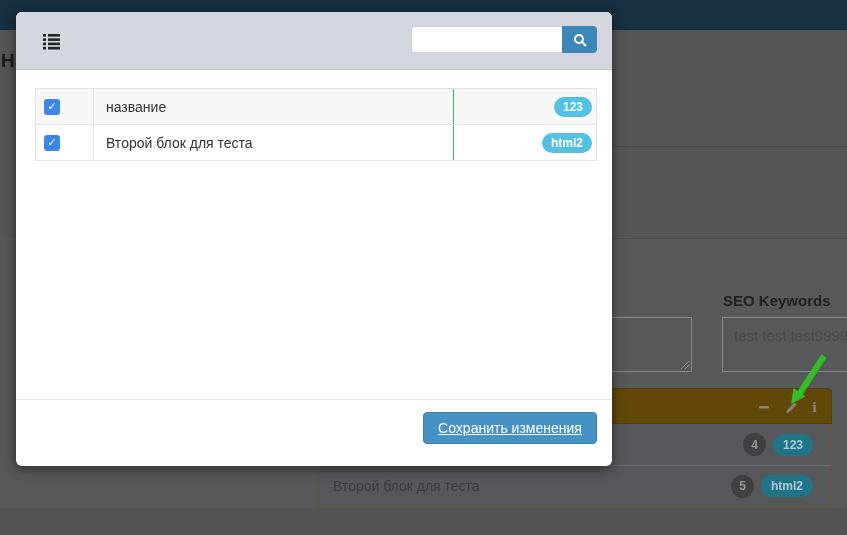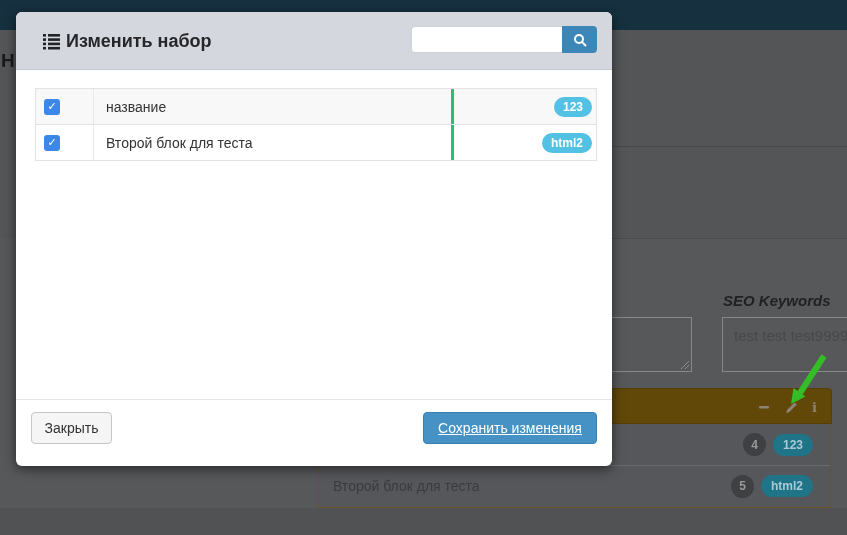--- a/index.html
+++ b/index.html
@@ -6,21 +6,21 @@
   *{box-sizing:border-box;font-family:"Liberation Sans","DejaVu Sans",sans-serif;}
   .stage{position:relative;width:847px;height:535px;overflow:hidden;background:#57585a;}
 
   
   .topbar{position:absolute;left:0;top:0;width:847px;height:30px;background:#16303f;}
   .bg-heading-fragment{position:absolute;left:1px;top:50px;font-size:19px;font-weight:bold;color:#1a1a1c;letter-spacing:0;}
   .bg-divider1{position:absolute;left:300px;top:146px;width:547px;height:1px;background:#47484a;}
   .bg-divider2{position:absolute;left:300px;top:238px;width:547px;height:1px;background:#4a4b4d;}
   .bg-zone-top{position:absolute;left:0;top:30px;width:847px;height:208px;background:#545557;}
   .bg-caption{position:absolute;left:617px;top:192px;font-size:15px;color:#28282a;white-space:nowrap;}
-  .seo-label{position:absolute;left:723px;top:292px;font-size:15px;font-weight:bold;color:#212123;font-style:italic;}
+  .seo-label{position:absolute;left:723px;top:292px;font-size:15px;font-weight:bold;color:#212123;}
   .ta{position:absolute;border:1px solid #87888c;background:transparent;}
   .ta-left{left:540px;top:317px;width:152px;height:55px;}
   .ta-right{left:722px;top:317px;width:134px;height:55px;}
   .ta-right .val{position:absolute;left:11px;top:9px;font-size:15px;color:#47484a;white-space:nowrap;}
   .grip{position:absolute;right:1px;bottom:1px;width:10px;height:10px;}
 
   .panel{position:absolute;left:317px;top:388px;width:515px;height:120px;}
   .panel-head{position:absolute;left:0;top:0;width:515px;height:36px;background:#614708;border:1px solid #553e06;border-radius:4px 4px 0 0;}
   .panel-tools{position:absolute;right:14px;top:0;height:36px;display:flex;align-items:center;gap:13px;}
   .panel-body{position:absolute;left:0;top:36px;width:515px;height:84px;border:1px solid #6b5524;border-top:none;border-radius:0 0 4px 4px;background:#56575a;}
@@ -41,21 +41,21 @@
   .modal-title{position:absolute;left:50px;top:19px;font-size:18px;font-weight:600;color:#26262a;}
   .list-icon{position:absolute;left:27px;top:21px;}
   .search-group{position:absolute;right:15px;top:14px;height:27px;display:flex;}
   .search-input{width:151px;height:27px;border:1px solid #cfd3d9;border-right:none;border-radius:4px 0 0 4px;background:#fff;padding:0 8px;font-size:13px;color:#333;outline:none;}
   .search-btn{width:35px;height:27px;border:none;background:#3c87b8;border-radius:0 4px 4px 0;display:flex;align-items:center;justify-content:center;cursor:pointer;}
 
   .mtable{position:absolute;left:19px;top:76px;width:562px;border:1px solid #e0e2e5;border-bottom:none;}
   .mrow{display:flex;align-items:center;height:36px;border-bottom:1px solid #e0e2e5;background:#fff;}
   .mrow.odd{background:#f8f8f9;}
   .cell-check{width:58px;height:100%;display:flex;align-items:center;border-right:1px solid #e6e8ea;padding-left:8px;}
-  .cell-name{flex:1;height:100%;display:flex;align-items:center;padding-left:12px;font-size:14px;color:#333;border-right:3px solid #22c55e;max-width:362px;}
+  .cell-name{flex:1;height:100%;display:flex;align-items:center;padding-left:12px;font-size:14px;color:#333;border-right:1px solid #22c55e;max-width:362px;}
   .cell-badge{width:142px;height:100%;display:flex;align-items:center;justify-content:flex-end;padding-right:4px;}
   .checkbox{width:16px;height:16px;border-radius:3px;background:#3d87e8;display:flex;align-items:center;justify-content:center;color:#fff;font-size:11px;font-weight:bold;cursor:pointer;}
   .badge-cyan{height:20px;border-radius:10px;background:#53c1e4;color:#fff;font-size:12px;font-weight:bold;display:flex;align-items:center;justify-content:center;padding:0 9px;}
 
   .modal-footer{position:absolute;left:0;bottom:0;width:596px;height:67px;border-top:1px solid #e5e5e5;}
   .btn{position:absolute;top:12px;height:32px;border-radius:4px;font-size:14px;display:flex;align-items:center;justify-content:center;cursor:pointer;}
   .btn-close{left:15px;width:81px;background:#f5f5f5;border:1px solid #c6c6c6;color:#333;}
   .btn-save{right:15px;width:174px;background:#4792c5;border:1px solid #3a7fb0;color:#fff;text-decoration:underline;}
 </style>
 </head>
@@ -119,21 +119,20 @@
           <rect x="0" y="1" width="3" height="2.6"></rect>
             <rect x="5" y="1" width="12" height="2.6"></rect>
           <rect x="0" y="5.3" width="3" height="2.6"></rect>
             <rect x="5" y="5.3" width="12" height="2.6"></rect>
           <rect x="0" y="9.6" width="3" height="2.6"></rect>
             <rect x="5" y="9.6" width="12" height="2.6"></rect>
           <rect x="0" y="13.9" width="3" height="2.6"></rect>
             <rect x="5" y="13.9" width="12" height="2.6"></rect>
         </g>
       </svg>
-      <div class="modal-title">Изменить набор</div>
       <div class="search-group">
         <input class="search-input" type="text" placeholder="" value="" style="">
         <button class="search-btn">
           <svg width="14" height="14" viewBox="0 0 14 14">
             <circle cx="6" cy="6" r="4" fill="none" stroke="#fff" stroke-width="2"></circle>
             <line x1="9" y1="9" x2="13" y2="13" stroke="#fff" stroke-width="2"></line>
           </svg>
         </button>
       </div>
     </div>
@@ -153,18 +152,17 @@
           <div class="checkbox">✓</div>
         </div>
         <div class="cell-name">Второй блок для теста</div>
         <div class="cell-badge">
           <div class="badge-cyan">html2</div>
         </div>
       </div>
     </div>
 
     <div class="modal-footer">
-      <div class="btn btn-close">Закрыть</div>
       <div class="btn btn-save">Сохранить изменения</div>
     </div>
   </div>
 
 </div>
 
 </body></html>

